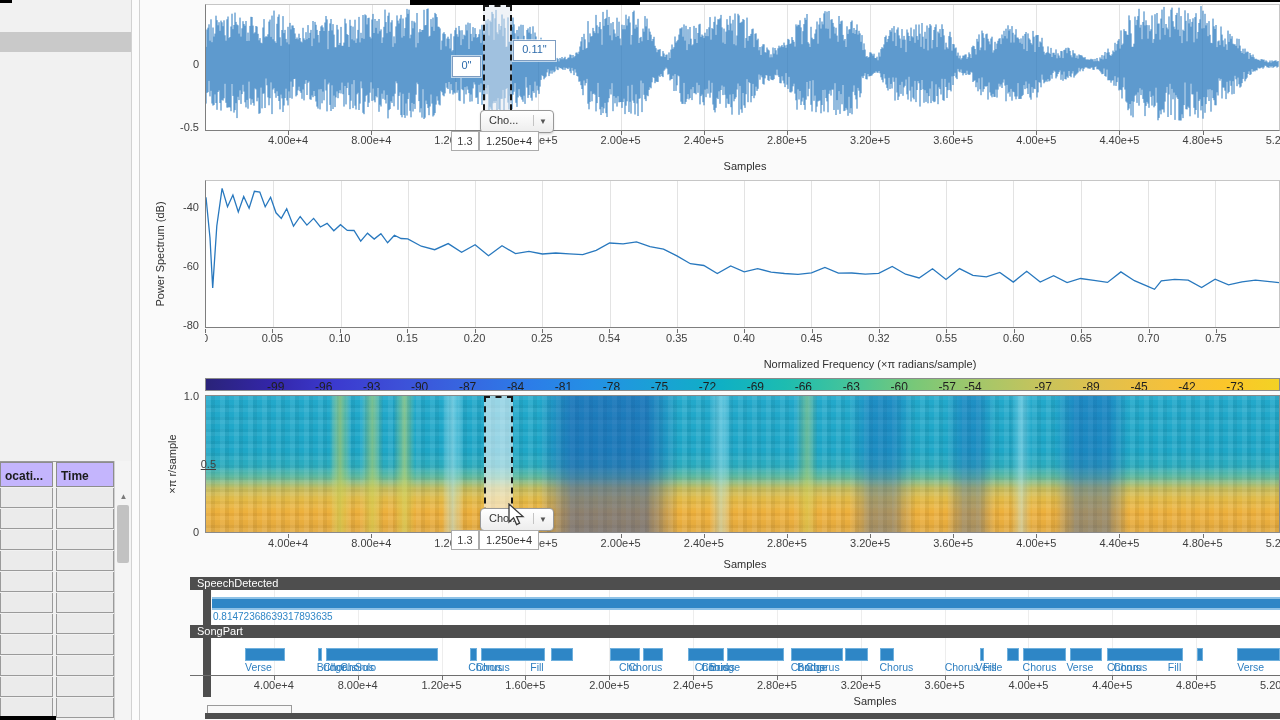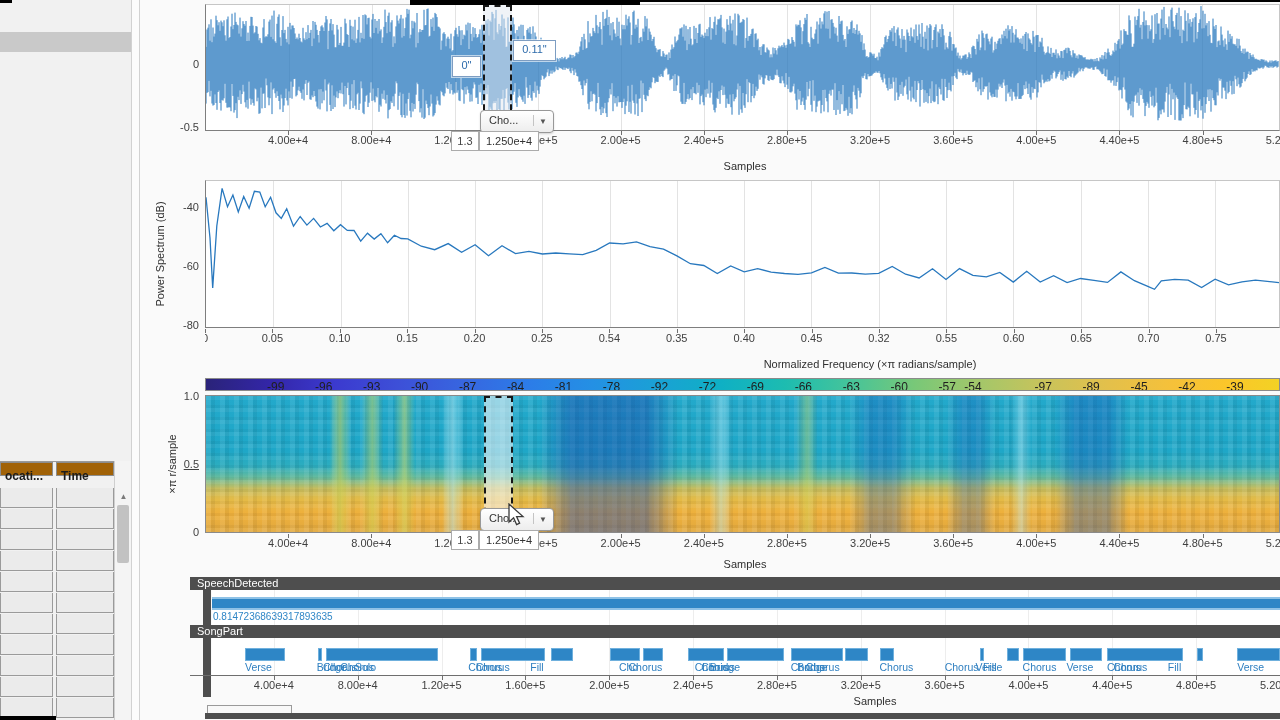--- a/index.html
+++ b/index.html
@@ -6,21 +6,21 @@
   body{width:1280px;height:720px;position:relative;overflow:hidden;
        background:#fafafa;font-family:"Liberation Sans",sans-serif;color:#3c3c3c;}
   .abs{position:absolute;}
   
   #sidebar{left:0;top:0;width:131px;height:720px;background:#f1f1f1;}
   #sidebar-band{left:0;top:32px;width:131px;height:20px;background:#c9c9c9;}
   #sash{left:131px;top:0;width:9px;height:720px;background:#fcfcfc;
         border-left:1px solid #d2d2d2;border-right:1px solid #d2d2d2;box-sizing:border-box;}
   
   #loc-table{left:0;top:461px;width:114px;height:259px;border-top:1px solid #9a9a9a;}
-  .th{top:0;height:14px;background:#a16207;border:1px solid #8d8d8d;box-sizing:border-box;
+  .th{top:0;height:25px;background:#c4b5fd;border:1px solid #8d8d8d;box-sizing:border-box;
       font-size:12px;font-weight:bold;color:#1c1c1c;line-height:26px;padding-left:4px;}
   .trow-cell{height:20px;background:#ebebeb;border:1px solid #9a9a9a;border-top:none;box-sizing:border-box;}
   #vscroll{left:114px;top:461px;width:17px;height:259px;background:#f4f4f4;border-left:1px solid #cfcfcf;box-sizing:border-box;}
   #vscroll-up{left:2px;top:30px;width:13px;height:12px;font-size:8px;color:#7a7a7a;text-align:center;line-height:12px;}
   #vscroll-thumb{left:2px;top:44px;width:12px;height:58px;background:#c2c2c2;border-radius:2px;}
   
   .plot{background:#fff;border:1px solid #c6c6c6;border-left:1px solid #7e7e7e;
         border-bottom:1px solid #7e7e7e;box-sizing:border-box;overflow:hidden;}
   .gridv{position:absolute;top:0;bottom:0;width:1px;background:#e3e3e3;}
   .tickrow{overflow:hidden;}
@@ -251,33 +251,33 @@
 
 <div class="abs" id="colorbar">
     <div class="cb-tick" style="left: 69.745px;">-99</div>
     <div class="cb-tick" style="left: 117.708px;">-96</div>
     <div class="cb-tick" style="left: 165.671px;">-93</div>
     <div class="cb-tick" style="left: 213.634px;">-90</div>
     <div class="cb-tick" style="left: 261.597px;">-87</div>
     <div class="cb-tick" style="left: 309.56px;">-84</div>
     <div class="cb-tick" style="left: 357.524px;">-81</div>
     <div class="cb-tick" style="left: 405.487px;">-78</div>
-    <div class="cb-tick" style="left: 453.45px;">-92</div>
+    <div class="cb-tick" style="left: 453.45px;">-75</div>
     <div class="cb-tick" style="left: 501.413px;">-72</div>
     <div class="cb-tick" style="left: 549.376px;">-69</div>
     <div class="cb-tick" style="left: 597.339px;">-66</div>
     <div class="cb-tick" style="left: 645.302px;">-63</div>
     <div class="cb-tick" style="left: 693.265px;">-60</div>
     <div class="cb-tick" style="left: 741.228px;">-57</div>
     <div class="cb-tick" style="left: 767px;">-54</div>
     <div class="cb-tick" style="left: 837.155px;">-97</div>
     <div class="cb-tick" style="left: 885.118px;">-89</div>
     <div class="cb-tick" style="left: 933.081px;">-45</div>
     <div class="cb-tick" style="left: 981.044px;">-42</div>
-    <div class="cb-tick" style="left: 1029.01px;">-39</div>
+    <div class="cb-tick" style="left: 1029.01px;">-73</div>
   </div>
 <div class="abs" id="sgram">
   <div id="sgram-base"></div>
   <div class="sg-layer" style="background:
     linear-gradient(90deg, rgba(25,70,170,0) 31%, rgba(25,70,170,0.45) 34%, rgba(25,70,170,0.45) 41%, rgba(25,70,170,0) 44%),
     linear-gradient(90deg, rgba(20,80,180,0) 60%, rgba(20,80,180,0.30) 62%, rgba(20,80,180,0.30) 64%, rgba(20,80,180,0) 66%),
     linear-gradient(90deg, rgba(20,80,180,0) 69%, rgba(20,80,180,0.28) 70.5%, rgba(20,80,180,0.28) 72%, rgba(20,80,180,0) 73.5%),
     linear-gradient(90deg, rgba(20,80,180,0) 79%, rgba(20,80,180,0.35) 81%, rgba(20,80,180,0.35) 84%, rgba(20,80,180,0) 86%),
     repeating-linear-gradient(90deg, rgba(255,255,255,0.08) 0 5px, rgba(0,0,0,0.05) 5px 9px, rgba(255,255,255,0) 9px 14px),
     repeating-linear-gradient(0deg, rgba(255,255,255,0.06) 0 4px, rgba(0,0,0,0.04) 4px 7px, rgba(255,255,255,0) 7px 12px);"></div>
@@ -287,21 +287,21 @@
     linear-gradient(90deg, rgba(220,230,120,0) 17.5%, rgba(205,215,90,0.5) 18.5%, rgba(220,230,120,0) 19.5%),
     linear-gradient(90deg, rgba(190,240,250,0) 22%, rgba(190,240,250,0.5) 23%, rgba(190,240,250,0) 24%),
     linear-gradient(90deg, rgba(190,240,250,0) 47%, rgba(190,240,250,0.45) 48%, rgba(190,240,250,0) 49%),
     linear-gradient(90deg, rgba(205,215,90,0) 55%, rgba(205,215,90,0.4) 56%, rgba(205,215,90,0) 57%),
     linear-gradient(90deg, rgba(190,240,250,0) 75%, rgba(190,240,250,0.4) 76%, rgba(190,240,250,0) 77%);"></div>
   <div class="sel-region" style="left:278px;top:0;width:29px;height:138px;background:rgba(250,250,252,0.55);"></div>
 </div>
 <div class="abs ylabel" style="left:172px;top:464px;">×π r/sample</div>
 <div class="abs" id="sgram-yticks">
     <div class="ytick" style="left: 163px; top: 390px;">1.0</div>
-    <div class="ytick" style="left: 163px; top: 458px; text-decoration: underline;">0.5</div>
+    <div class="ytick" style="left: 180px; top: 458px; text-decoration: underline;">0.5</div>
     <div class="ytick" style="left: 163px; top: 526px;">0</div>
   </div>
 <div class="abs tickrow" id="sgram-xticks" style="left:205px;top:534px;width:1076px;height:17px;">
     <div class="tmark" style="left: 83.1334px;"></div>
     <div class="xtick" style="left: 83.1334px;">4.00e+4</div>
     <div class="tmark" style="left: 166.267px;"></div>
     <div class="xtick" style="left: 166.267px;">8.00e+4</div>
     <div class="tmark" style="left: 249.4px;"></div>
     <div class="xtick" style="left: 249.4px;">1.20e+5</div>
     <div class="tmark" style="left: 332.534px;"></div>

